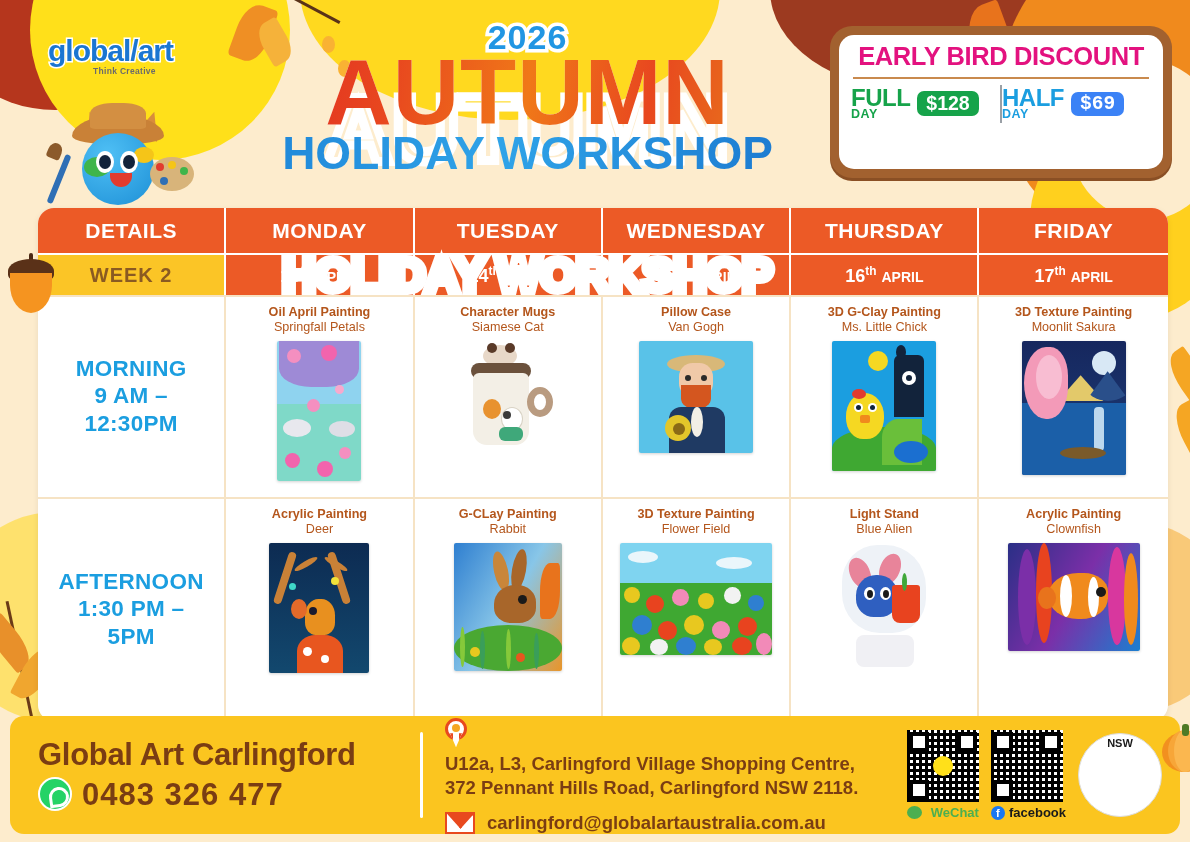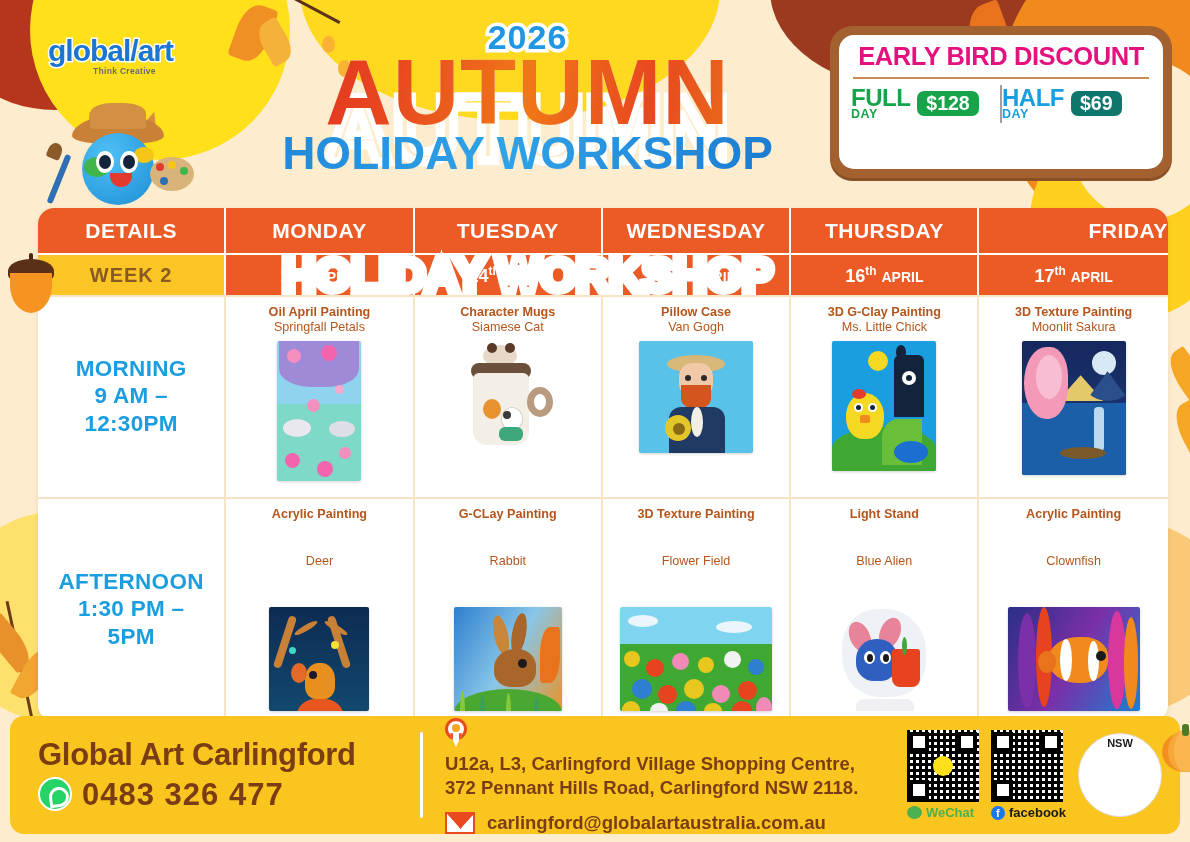--- a/index.html
+++ b/index.html
@@ -164,49 +164,49 @@
   .eb-lines { color:#e3127f; font-size:13.2px; font-weight:bold; line-height:1.18; }
   .eb-lines u { text-decoration: underline; }
   .hr { height:2px; background:#c98a4e; margin: 7px 2px 6px; }
   .day-row { display:flex; align-items:center; }
   .day-col { display:flex; align-items:center; gap:7px; flex:1; }
   .day-lbl { text-align:left; line-height:.92; }
   .day-lbl .big { font-size: 24px; font-weight:bold; display:block; letter-spacing:-.5px;}
   .day-lbl .sml { font-size: 12.5px; font-weight:bold; display:block; letter-spacing:.5px;}
   .green { color:#16a34a; } .blue { color:#1b9ee0; }
   .pill { color:#fff; font-size:19.5px; font-weight:bold; border-radius:7px; padding:1px 9px; }
-  .pill.g { background:#16a34a; } .pill.b { background:#0f766e; }
+  .pill.g { background:#16a34a; } .pill.b { background:#3b82f6;font-family:Liberation Mono, monospace; }
   .vline { width:2px; height:38px; background:#9aa0a6; }
 
   
   .table { position:absolute; left: 38px; top: 208px; width: 1130px;
     background:#fff; border-radius: 16px; z-index: 18;
     overflow: hidden; box-shadow: 0 2px 6px rgba(0,0,0,.08); }
   .row { display:flex; }
   .hdr .cell { background:#ec5a26; color:#fff; font-size: 21px; font-weight:bold;
     letter-spacing: .5px; text-align:center; padding: 11px 0 10px;
     border-right: 2px solid #fff; }
-  .hdr .cell:last-child { border-right:none;text-align:right; }
+  .hdr .cell:last-child { border-right:none; }
   .dates .cell { background:#ec5a26; color:#fff; font-size:18px; font-weight:bold;
     text-align:center; padding: 9px 0 8px; border-right:2px solid #fff;
     border-top: 2px solid #fff;}
   .dates .cell:last-child { border-right:none; }
   .dates .cell.week { background:#fbc526; color:#8a5a22; font-size:20px; letter-spacing:1px;}
   .sup { font-size: .66em; vertical-align: super; }
   .ap { font-size: .78em; }
 
   .cell { width: 188.3px; flex: 0 0 188.3px; }
   .cell.first { width: 188.3px; flex: 0 0 188.3px; }
 
   .body-row { border-top: 2px solid #f6e3c4; }
   .body-row .cell { border-right: 2px solid #f6e3c4; padding: 8px 4px 10px;
     display:flex; flex-direction:column; align-items:center; }
   .body-row .cell:last-child { border-right:none; }
   .body-row.morning .cell { height: 200px; }
-  .body-row.afternoon .cell { height: 222px; gap: 32px; }
+  .body-row.afternoon .cell { height: 222px; }
 
   .act-1 { color:#b4561c; font-size: 12.6px; font-weight:bold; text-align:center; line-height:1.2; }
   .act-2 { color:#b4561c; font-size: 12.6px; text-align:center; line-height:1.2; }
 
   .time-cell { justify-content:center; }
   .time-ttl { color:#1b9ee0; font-size: 22.5px; font-weight:bold; text-align:center;
     letter-spacing:.3px; line-height:1.22; }
 
   .art { margin-top: 6px; border-radius: 2px; overflow:hidden; position:relative;
     box-shadow: 0 1px 3px rgba(0,0,0,.18); }
@@ -262,21 +262,21 @@
   .qr { width: 72px; height: 72px; background:
       repeating-linear-gradient(0deg,#000 0 3px,#fff 3px 6px),
       repeating-linear-gradient(90deg,#000 0 3px,rgba(255,255,255,0) 3px 6px);
     background-blend-mode: multiply; position:relative; }
   .qr .fm { position:absolute; width:20px; height:20px; background:#fff;
     border: 4px solid #000; }
   .qr .fm.tl { left:2px; top:2px; } .qr .fm.tr { right:2px; top:2px; }
   .qr .fm.bl { left:2px; bottom:2px; }
   .qr .ctr { position:absolute; left:26px; top:26px; width:20px; height:20px;
     border-radius:50%; background:#ffe01a; }
-  .qr-lbl { display:flex; align-items:center; justify-content:flex-start; gap:4px; margin-top:3px; }
+  .qr-lbl { display:flex; align-items:center; justify-content:space-between; gap:4px; margin-top:3px; }
   .qr-lbl .t { font-size: 13px; font-weight:bold; }
   .wechat-i { width:15px; height:13px; border-radius:50%; background:#4caf50; }
   .fb-i { width:14px; height:14px; border-radius:50%; background:#1877f2; color:#fff;
     font-size:11px; font-weight:bold; text-align:center; line-height:14px; }
   .badge { width: 84px; height: 84px; border-radius: 50%; background:#fff;
     border: 1.5px solid #ddd; overflow:hidden; }
   .badge-top { height: 56px; background:#d81f3f; color:#fff; font-size: 9.6px;
     font-weight:bold; text-align:center; padding-top: 26px; line-height:1.15; }
   .badge-bot { text-align:center; font-size: 9px; font-weight:bold; color:#d81f3f;
     padding-top: 3px; }

